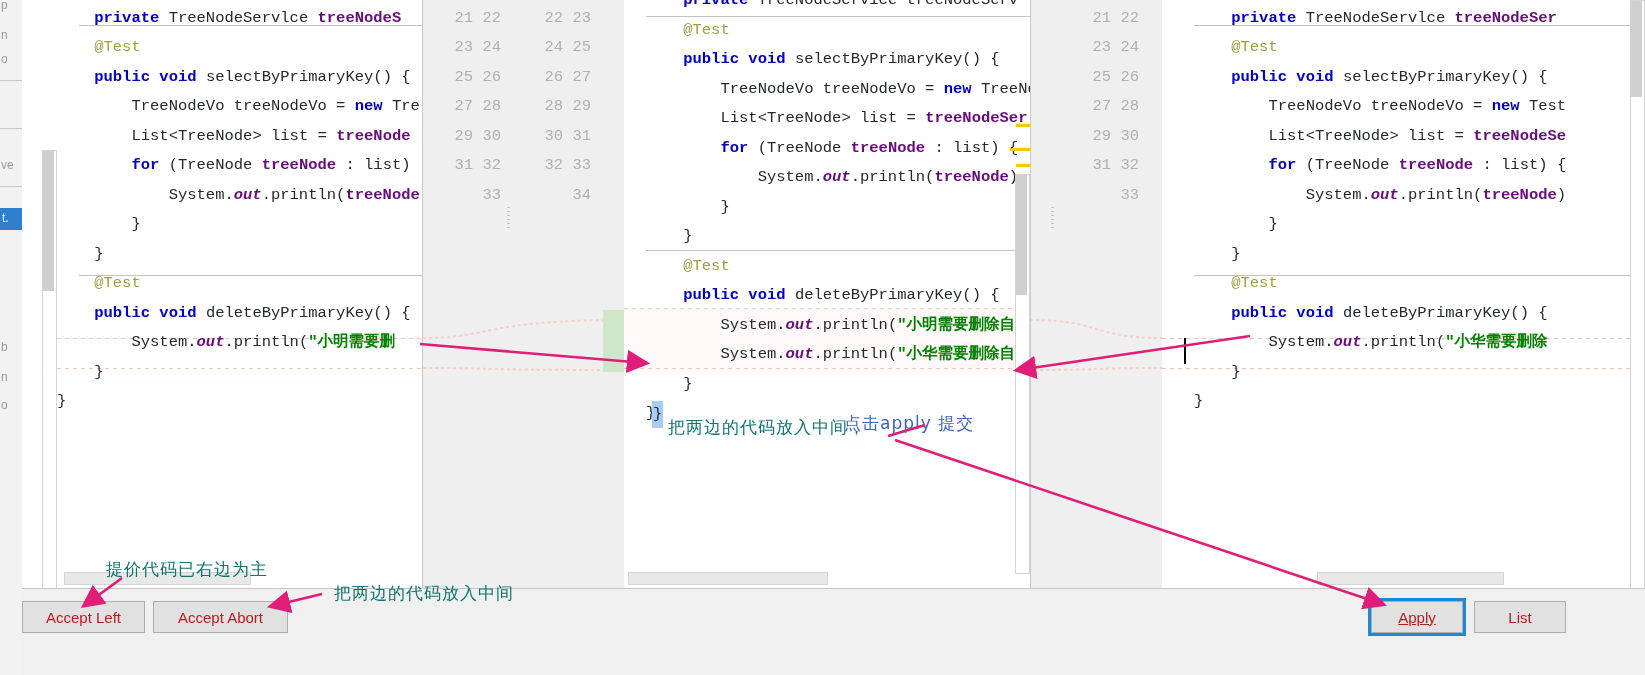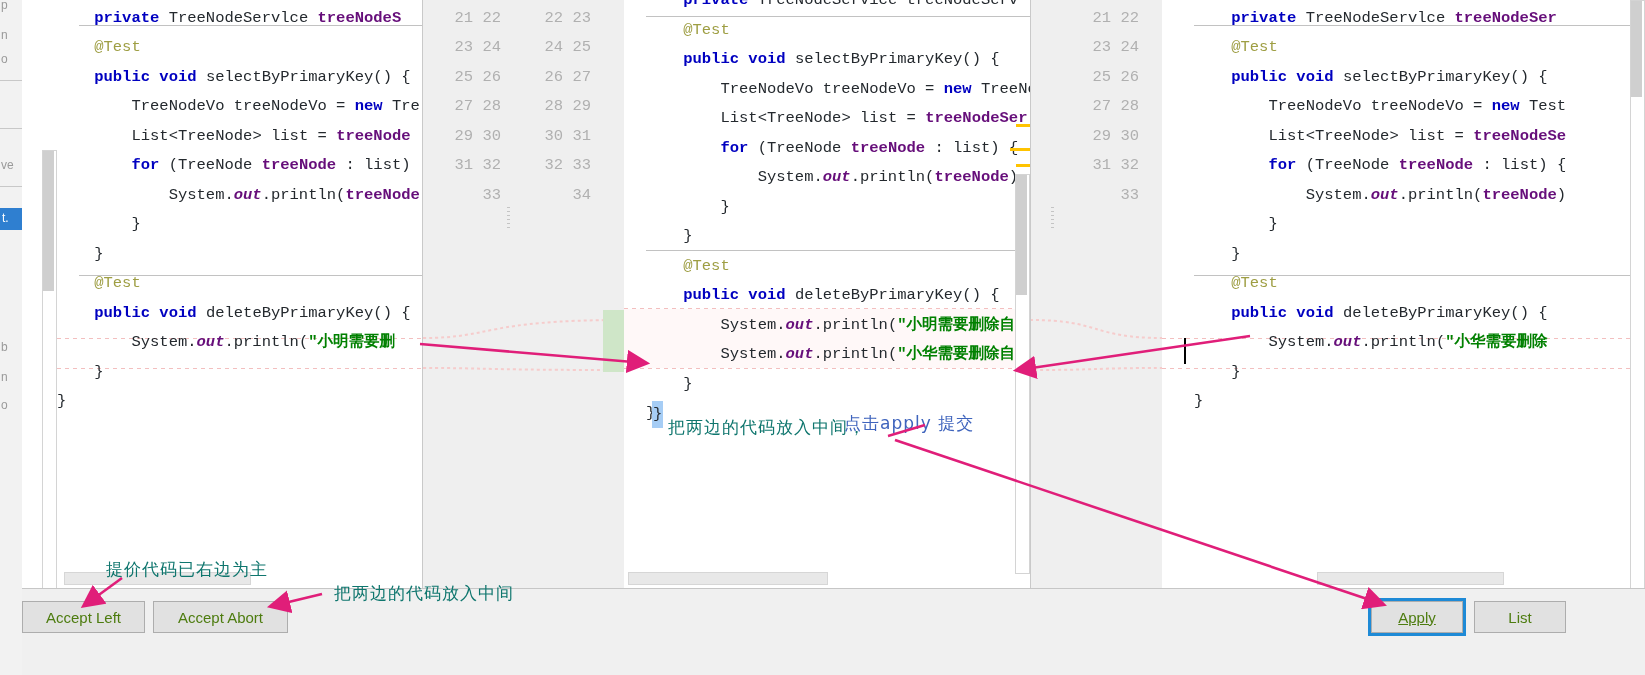--- a/index.html
+++ b/index.html
@@ -77,21 +77,21 @@
   .hand{position:absolute;color:#0f766e;font-family:"DejaVu Sans",sans-serif;
      font-size:17px;letter-spacing:1px;white-space:nowrap;}
   .hand-blue2{color:#3f64bd;}
 
   
   .hscroll{position:absolute;height:11px;background:#e8e8e8;border:1px solid #d6d6d6;}
 
   
   #button-bar{position:absolute;left:0;top:588px;width:1623px;height:87px;background:#f0f0f0;border-top:1px solid #c6c6c6;}
   .btn{position:absolute;height:30px;background:#e1e1e1;border:1px solid #adadad;
-     font-family:"Liberation Sans",sans-serif;font-size:15px;color:#4d7c0f;
+     font-family:"Liberation Sans",sans-serif;font-size:15px;color:#b91c1c;
      display:flex;align-items:center;justify-content:center;cursor:default;}
   .btn-focus{border:1px solid #adadad;outline:3px solid #1e8ad6;text-decoration:underline;}
 
   
   #arrow-layer{position:absolute;left:0;top:0;width:1645px;height:675px;pointer-events:none;}
 </style>
 </head>
 <body>
 
 <div id="bg-ide">

